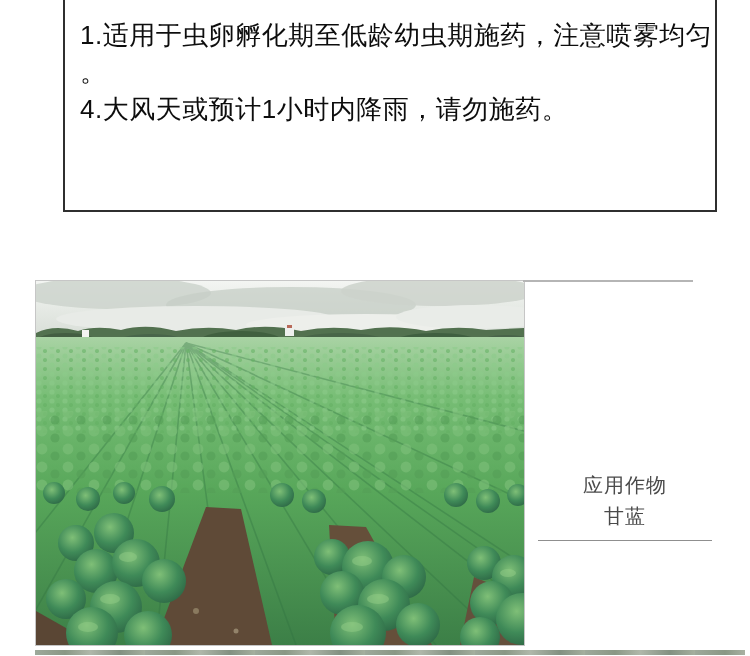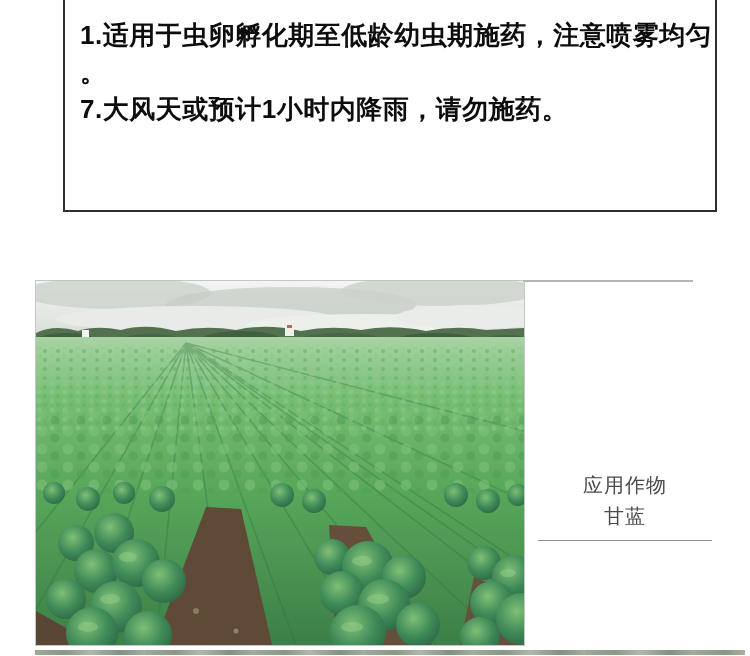--- a/index.html
+++ b/index.html
@@ -6,21 +6,21 @@
   body{font-family:"Liberation Sans","DejaVu Sans",sans-serif;}
   #stage{position:relative;width:750px;height:656px;background:#ffffff;overflow:hidden;}
 
   
   .notice-box{
     position:absolute;left:63px;top:-8px;width:654px;height:220px;
     box-sizing:border-box;border:2px solid #2f2f2f;background:#ffffff;
     padding:23px 10px 0 15px;
   }
   .notice-line{
-    font-size:26px;line-height:37px;color:#0d0d0d;font-weight:700;
+    font-size:26px;line-height:37px;color:#0d0d0d;font-weight:400;
     letter-spacing:0.5px;white-space:nowrap;
   }
 
   
   .photo-frame{
     position:absolute;left:35px;top:280px;width:488px;height:364px;
     border:1px solid #c6c6c6;box-sizing:content-box;overflow:hidden;background:#e8ebe7;
   }
   .photo-frame svg{display:block;}
 
@@ -39,21 +39,21 @@
   }
 </style>
 </head>
 <body>
 
 <div id="stage">
 
   <div class="notice-box">
     <div class="notice-line">1.适用于虫卵孵化期至低龄幼虫期施药，注意喷雾均匀</div>
     <div class="notice-line">。</div>
-    <div class="notice-line">7.大风天或预计1小时内降雨，请勿施药。</div>
+    <div class="notice-line">4.大风天或预计1小时内降雨，请勿施药。</div>
   </div>
 
   <div class="photo-frame">
     <svg width="488" height="364" viewBox="0 0 488 364" xmlns="http://www.w3.org/2000/svg">
       <defs>
         <linearGradient id="sky" x1="0" y1="0" x2="0" y2="1">
           <stop offset="0" stop-color="#f3f5f2"></stop>
           <stop offset="1" stop-color="#d7ddd6"></stop>
         </linearGradient>
         <linearGradient id="field" x1="0" y1="0" x2="0" y2="1">

